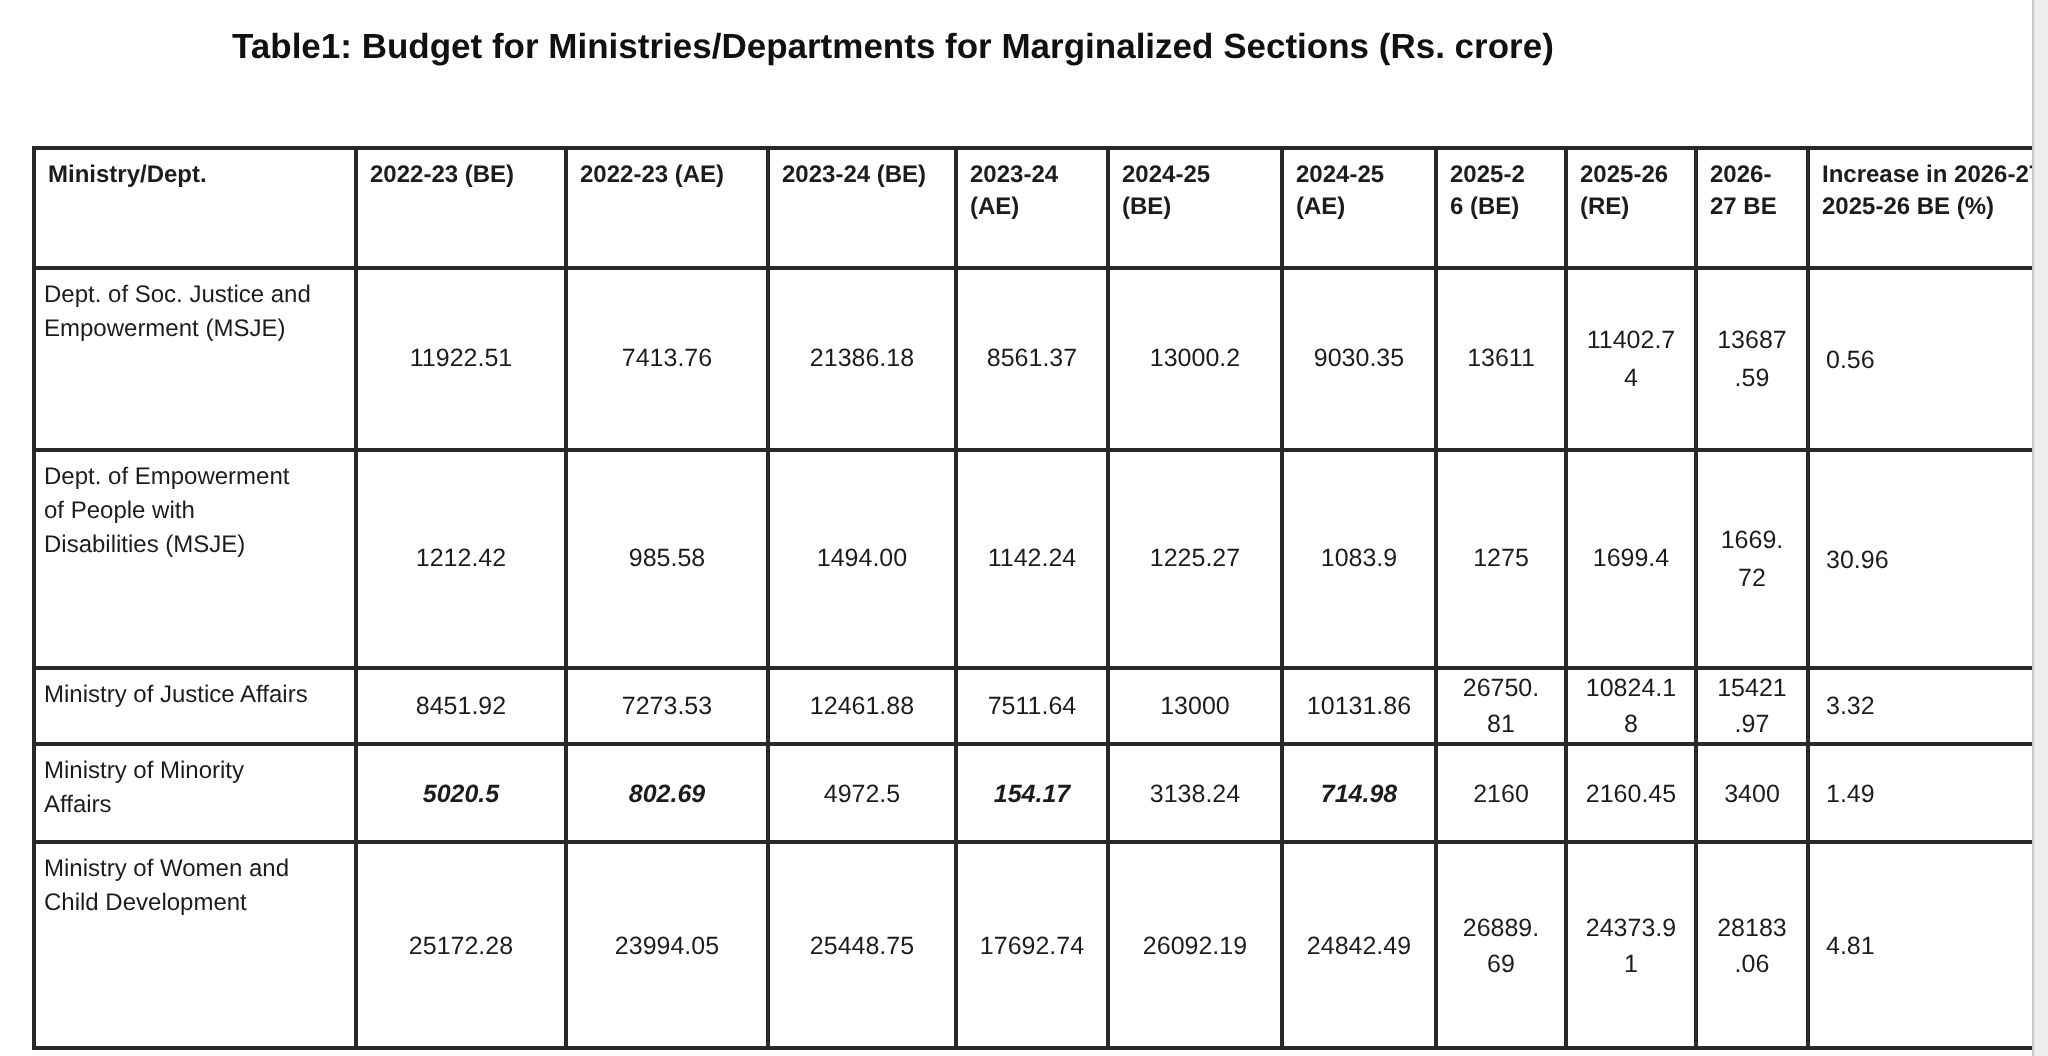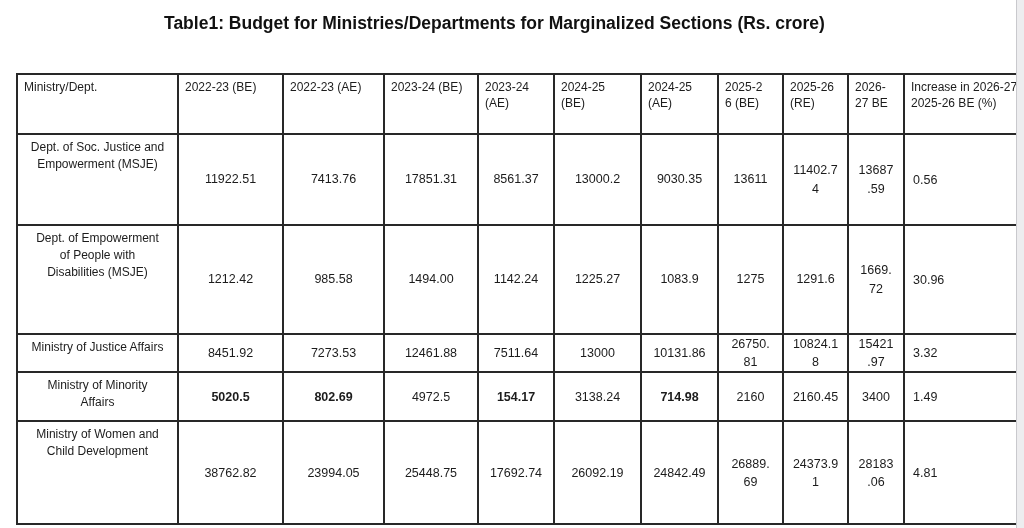--- a/index.html
+++ b/index.html
@@ -8,60 +8,59 @@
     background:#ffffff;
     font-family:"Liberation Sans", sans-serif;
     color:#1c1c1c;
     position:relative;
     overflow:hidden;
   }
   .doc-title {
     position:absolute; left:116px; top:13px;
     font-size:17.5px; font-weight:bold; color:#111;
     white-space:nowrap;
-    margin-left:48px;
   }
   .table-wrap {
     position:absolute; left:16px; top:73px;
     width:1000px; height:453px;
     overflow:hidden;
   }
   table.budget {
     border-collapse:collapse;
     table-layout:fixed;
     width:1032px;
   }
   table.budget th, table.budget td {
     border:2px solid #282828;
     overflow:hidden;
   }
   table.budget th {
-    font-size:12px; font-weight:normal;
+    font-size:12px; font-weight:bold;
     text-align:left; vertical-align:top;
     padding:4px 5px 2px 6px;
     white-space:pre-line; line-height:1.35;
   }
   td.name {
     font-size:12px;
-    vertical-align:top; text-align:center;
+    vertical-align:top; text-align:left;
     padding:4px 4px 2px 4px;
     white-space:pre-line; line-height:1.4;
   }
   td.num {
     font-size:12.5px;
     vertical-align:middle; text-align:center;
     padding:0 2px;
     white-space:pre-line; line-height:1.45;
   }
   td.pct {
     font-size:12.5px;
     vertical-align:middle; text-align:left;
     padding:0 2px 0 8px;
   }
-  .b { font-weight:bold; }
+  .b { font-weight:bold;font-style:italic; }
   tr.rh { height:60px; }
   tr.r0 { height:91px; }
   tr.r1 { height:109px; }
   tr.r2 { height:35px; }
   tr.r3 { height:49px; }
   tr.r4 { height:103px; }
   .page-edge {
     position:absolute; left:1016px; top:0;
     width:8px; height:528px;
     background:#ededef;
@@ -107,21 +106,21 @@
       <th>2026-
 27 BE</th>
       <th>Increase in 2026-27
 2025-26 BE (%)</th>
     </tr>
     <tr class="r0">
       <td class="name">Dept. of Soc. Justice and
 Empowerment (MSJE)</td>
       <td class="num">11922.51</td>
       <td class="num">7413.76</td>
-      <td class="num">17851.31</td>
+      <td class="num">21386.18</td>
       <td class="num">8561.37</td>
       <td class="num">13000.2</td>
       <td class="num">9030.35</td>
       <td class="num">13611</td>
       <td class="num">11402.7
 4</td>
       <td class="num">13687
 .59</td>
       <td class="pct">0.56</td>
     </tr>
@@ -129,21 +128,21 @@
       <td class="name">Dept. of Empowerment
 of People with
 Disabilities (MSJE)</td>
       <td class="num">1212.42</td>
       <td class="num">985.58</td>
       <td class="num">1494.00</td>
       <td class="num">1142.24</td>
       <td class="num">1225.27</td>
       <td class="num">1083.9</td>
       <td class="num">1275</td>
-      <td class="num">1291.6</td>
+      <td class="num">1699.4</td>
       <td class="num">1669.
 72</td>
       <td class="pct">30.96</td>
     </tr>
     <tr class="r2">
       <td class="name">Ministry of Justice Affairs</td>
       <td class="num">8451.92</td>
       <td class="num">7273.53</td>
       <td class="num">12461.88</td>
       <td class="num">7511.64</td>
@@ -167,21 +166,21 @@
       <td class="num">3138.24</td>
       <td class="num b">714.98</td>
       <td class="num">2160</td>
       <td class="num">2160.45</td>
       <td class="num">3400</td>
       <td class="pct">1.49</td>
     </tr>
     <tr class="r4">
       <td class="name">Ministry of Women and
 Child Development</td>
-      <td class="num">38762.82</td>
+      <td class="num">25172.28</td>
       <td class="num">23994.05</td>
       <td class="num">25448.75</td>
       <td class="num">17692.74</td>
       <td class="num">26092.19</td>
       <td class="num">24842.49</td>
       <td class="num">26889.
 69</td>
       <td class="num">24373.9
 1</td>
       <td class="num">28183

